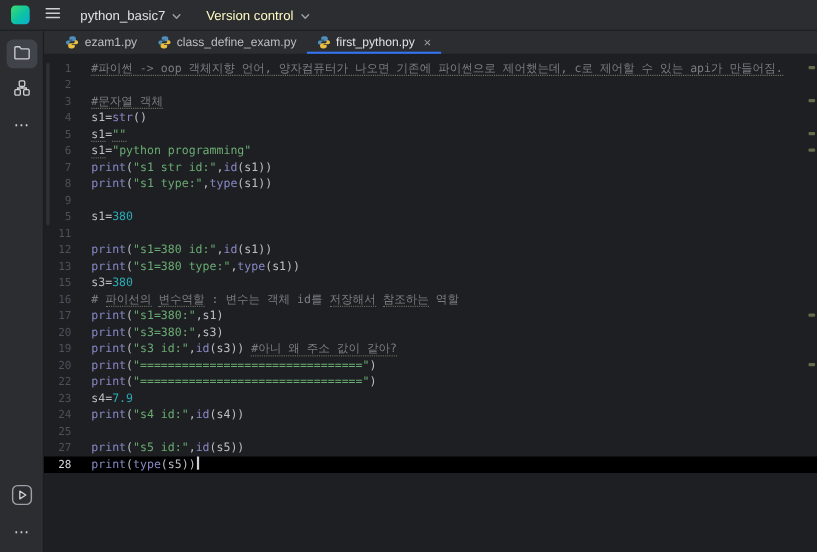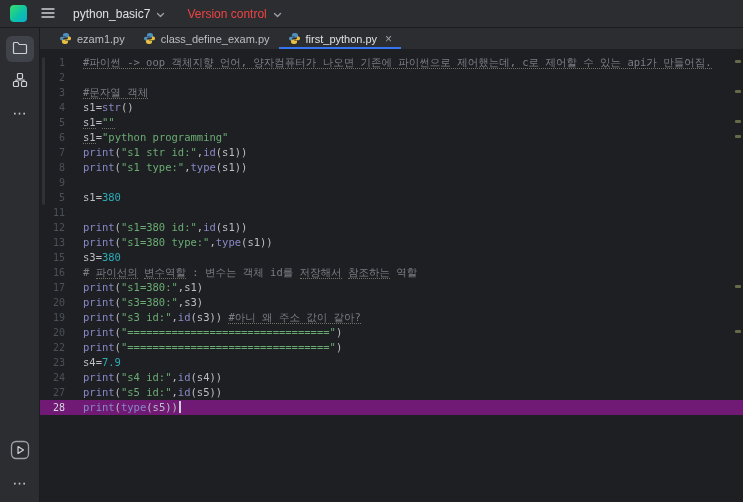--- a/index.html
+++ b/index.html
@@ -6,21 +6,21 @@
   .app{position:relative;width:743px;height:502px;background:#1E1F22;overflow:hidden;
        font-family:"Liberation Sans",sans-serif;-webkit-font-smoothing:antialiased;}
 
   
   .topbar{height:28px;background:#2B2D30;border-bottom:1px solid #1B1C1F;box-sizing:border-box;
           display:flex;align-items:center;padding:11px 10px;}
   .logo{width:17px;height:17px;border-radius:4px;flex:none;
         background:linear-gradient(135deg,#3BDE6C 0%,#0CC2A6 55%,#0AAECF 100%);}
   .menu-btn{margin-left:14px;display:flex;align-items:center;cursor:default;}
   .picker{display:flex;align-items:center;gap:6px;margin-left:18px;color:#DFE1E5;font-size:12px;}
-  .picker.vcs{margin-left:22px;color:#ef4444;}
+  .picker.vcs{margin-left:22px;color:#fef9c3;}
 
   
   .body{display:flex;height:474px;}
   .stripe-col{width:40px;background:#2B2D30;border-right:1px solid #1B1C1F;box-sizing:border-box;
               display:flex;flex-direction:column;align-items:center;padding:8px 0 6px 0;flex:none;}
   .tool{width:28px;height:26px;border-radius:6px;display:flex;align-items:center;justify-content:center;
         margin-bottom:6px;color:#CED0D6;font-size:14px;line-height:1;}
   .tool.selected{background:#404349;}
   .spacer{flex:1;}
 
@@ -32,21 +32,21 @@
   .tab.active::after{content:"";position:absolute;left:0;right:0;bottom:0;height:2px;background:#3574F0;}
   .tab-ic{display:flex;align-items:center;}
   .tab-close{color:#9DA0A8;font-size:12px;margin-left:3px;}
 
   .editor-body{flex:1;background:#1E1F22;position:relative;overflow:hidden;padding-top:6px;box-sizing:border-box;}
   .line{display:flex;height:15px;line-height:15px;white-space:pre;
         font-family:"DejaVu Sans Mono","DejaVu Sans",monospace;font-size:10.5px;color:#BCBEC4;}
   .ln{flex:none;width:37px;text-align:right;padding-right:12px;box-sizing:border-box;
       color:#4B5059;font-size:10px;}
   .lc{padding-left:6px;}
-  .line.current{background:#701a75;}
+  .line.current{background:#000000;}
   .line.current .ln{color:#D5D8DE;}
 
   .tk-cmt{color:#7A7E85;}
   .tk-str{color:#6AAB73;}
   .tk-num{color:#2AACB8;}
   .tk-kw{color:#CF8E6D;}
   .tk-fn{color:#8888C6;}
   .tk-txt{color:#BCBEC4;margin-top:42px;}
   .u{border-bottom:1px dotted #6E7366;}
 
@@ -176,20 +176,21 @@
             <div class="line"><span class="ln">13</span><span class="lc"><span class="tk-fn">print</span><span class="tk-txt">(</span><span class="tk-str">"s1=380 type:"</span><span class="tk-txt">,</span><span class="tk-fn">type</span><span class="tk-txt">(s1))</span></span></div>
             <div class="line"><span class="ln">15</span><span class="lc"><span class="tk-txt">s3=</span><span class="tk-num">380</span></span></div>
             <div class="line"><span class="ln">16</span><span class="lc"><span class="tk-cmt"># </span><span class="tk-cmt u">파이선의</span><span class="tk-cmt"> </span><span class="tk-cmt u">변수역할</span><span class="tk-cmt"> : 변수는 객체 id를 </span><span class="tk-cmt u">저장해서</span><span class="tk-cmt"> </span><span class="tk-cmt u">참조하는</span><span class="tk-cmt"> 역할</span></span></div>
             <div class="line"><span class="ln">17</span><span class="lc"><span class="tk-fn">print</span><span class="tk-txt">(</span><span class="tk-str">"s1=380:"</span><span class="tk-txt">,s1)</span></span></div>
             <div class="line"><span class="ln">20</span><span class="lc"><span class="tk-fn">print</span><span class="tk-txt">(</span><span class="tk-str">"s3=380:"</span><span class="tk-txt">,s3)</span></span></div>
             <div class="line"><span class="ln">19</span><span class="lc"><span class="tk-fn">print</span><span class="tk-txt">(</span><span class="tk-str">"s3 id:"</span><span class="tk-txt">,</span><span class="tk-fn">id</span><span class="tk-txt">(s3)) </span><span class="tk-cmt u">#아니 왜 주소 값이 같아?</span></span></div>
             <div class="line"><span class="ln">20</span><span class="lc"><span class="tk-fn">print</span><span class="tk-txt">(</span><span class="tk-str">"================================"</span><span class="tk-txt">)</span></span></div>
             <div class="line"><span class="ln">22</span><span class="lc"><span class="tk-fn">print</span><span class="tk-txt">(</span><span class="tk-str">"================================"</span><span class="tk-txt">)</span></span></div>
             <div class="line"><span class="ln">23</span><span class="lc"><span class="tk-txt">s4=</span><span class="tk-num">7.9</span></span></div>
             <div class="line"><span class="ln">24</span><span class="lc"><span class="tk-fn">print</span><span class="tk-txt">(</span><span class="tk-str">"s4 id:"</span><span class="tk-txt">,</span><span class="tk-fn">id</span><span class="tk-txt">(s4))</span></span></div>
+            <div class="line"><span class="ln">25</span><span class="lc"></span></div>
             <div class="line"><span class="ln">27</span><span class="lc"><span class="tk-fn">print</span><span class="tk-txt">(</span><span class="tk-str">"s5 id:"</span><span class="tk-txt">,</span><span class="tk-fn">id</span><span class="tk-txt">(s5))</span></span></div>
             <div class="line current"><span class="ln">28</span><span class="lc"><span class="tk-fn">print</span><span class="tk-txt">(</span><span class="tk-fn">type</span><span class="tk-txt">(s5))</span><span class="caret"></span></span></div>
           </div>
         <div class="error-stripe">
             <div class="stripe-mark" style="top: 11px;"></div>
             <div class="stripe-mark" style="top: 41px;"></div>
             <div class="stripe-mark" style="top: 71px;"></div>
             <div class="stripe-mark" style="top: 86px;"></div>
             <div class="stripe-mark" style="top: 236px;"></div>
             <div class="stripe-mark" style="top: 281px;"></div>

